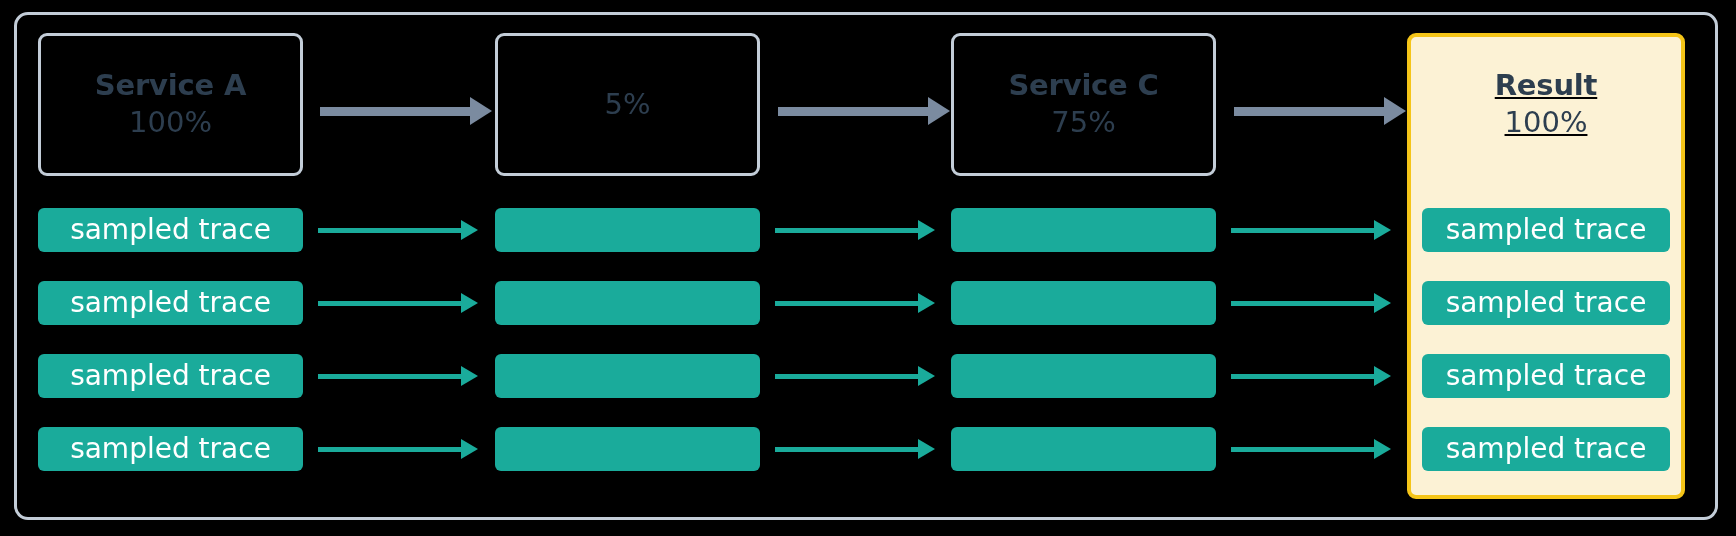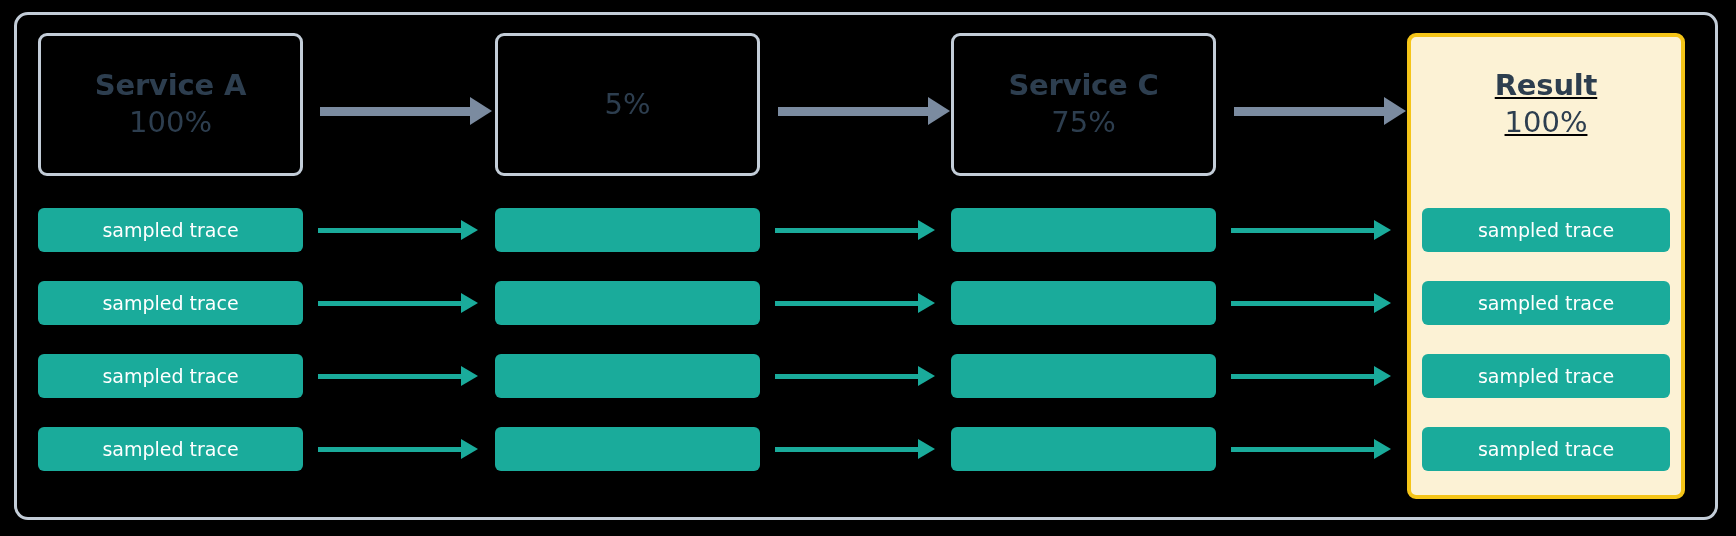--- a/index.html
+++ b/index.html
@@ -86,21 +86,21 @@
   .trace-bar {
     position: absolute;
     height: 44px;
     background: #1aab9b;
     border-radius: 6px;
     display: flex;
     align-items: center;
     justify-content: center;
   }
   .trace-label {
-    font-size: 19px;
+    font-size: 28px;
     color: #ffffff;
     line-height: 1;
     white-space: nowrap;
   }
 
   
   .arrow-gray {
     position: absolute;
     height: 14px;
   }

